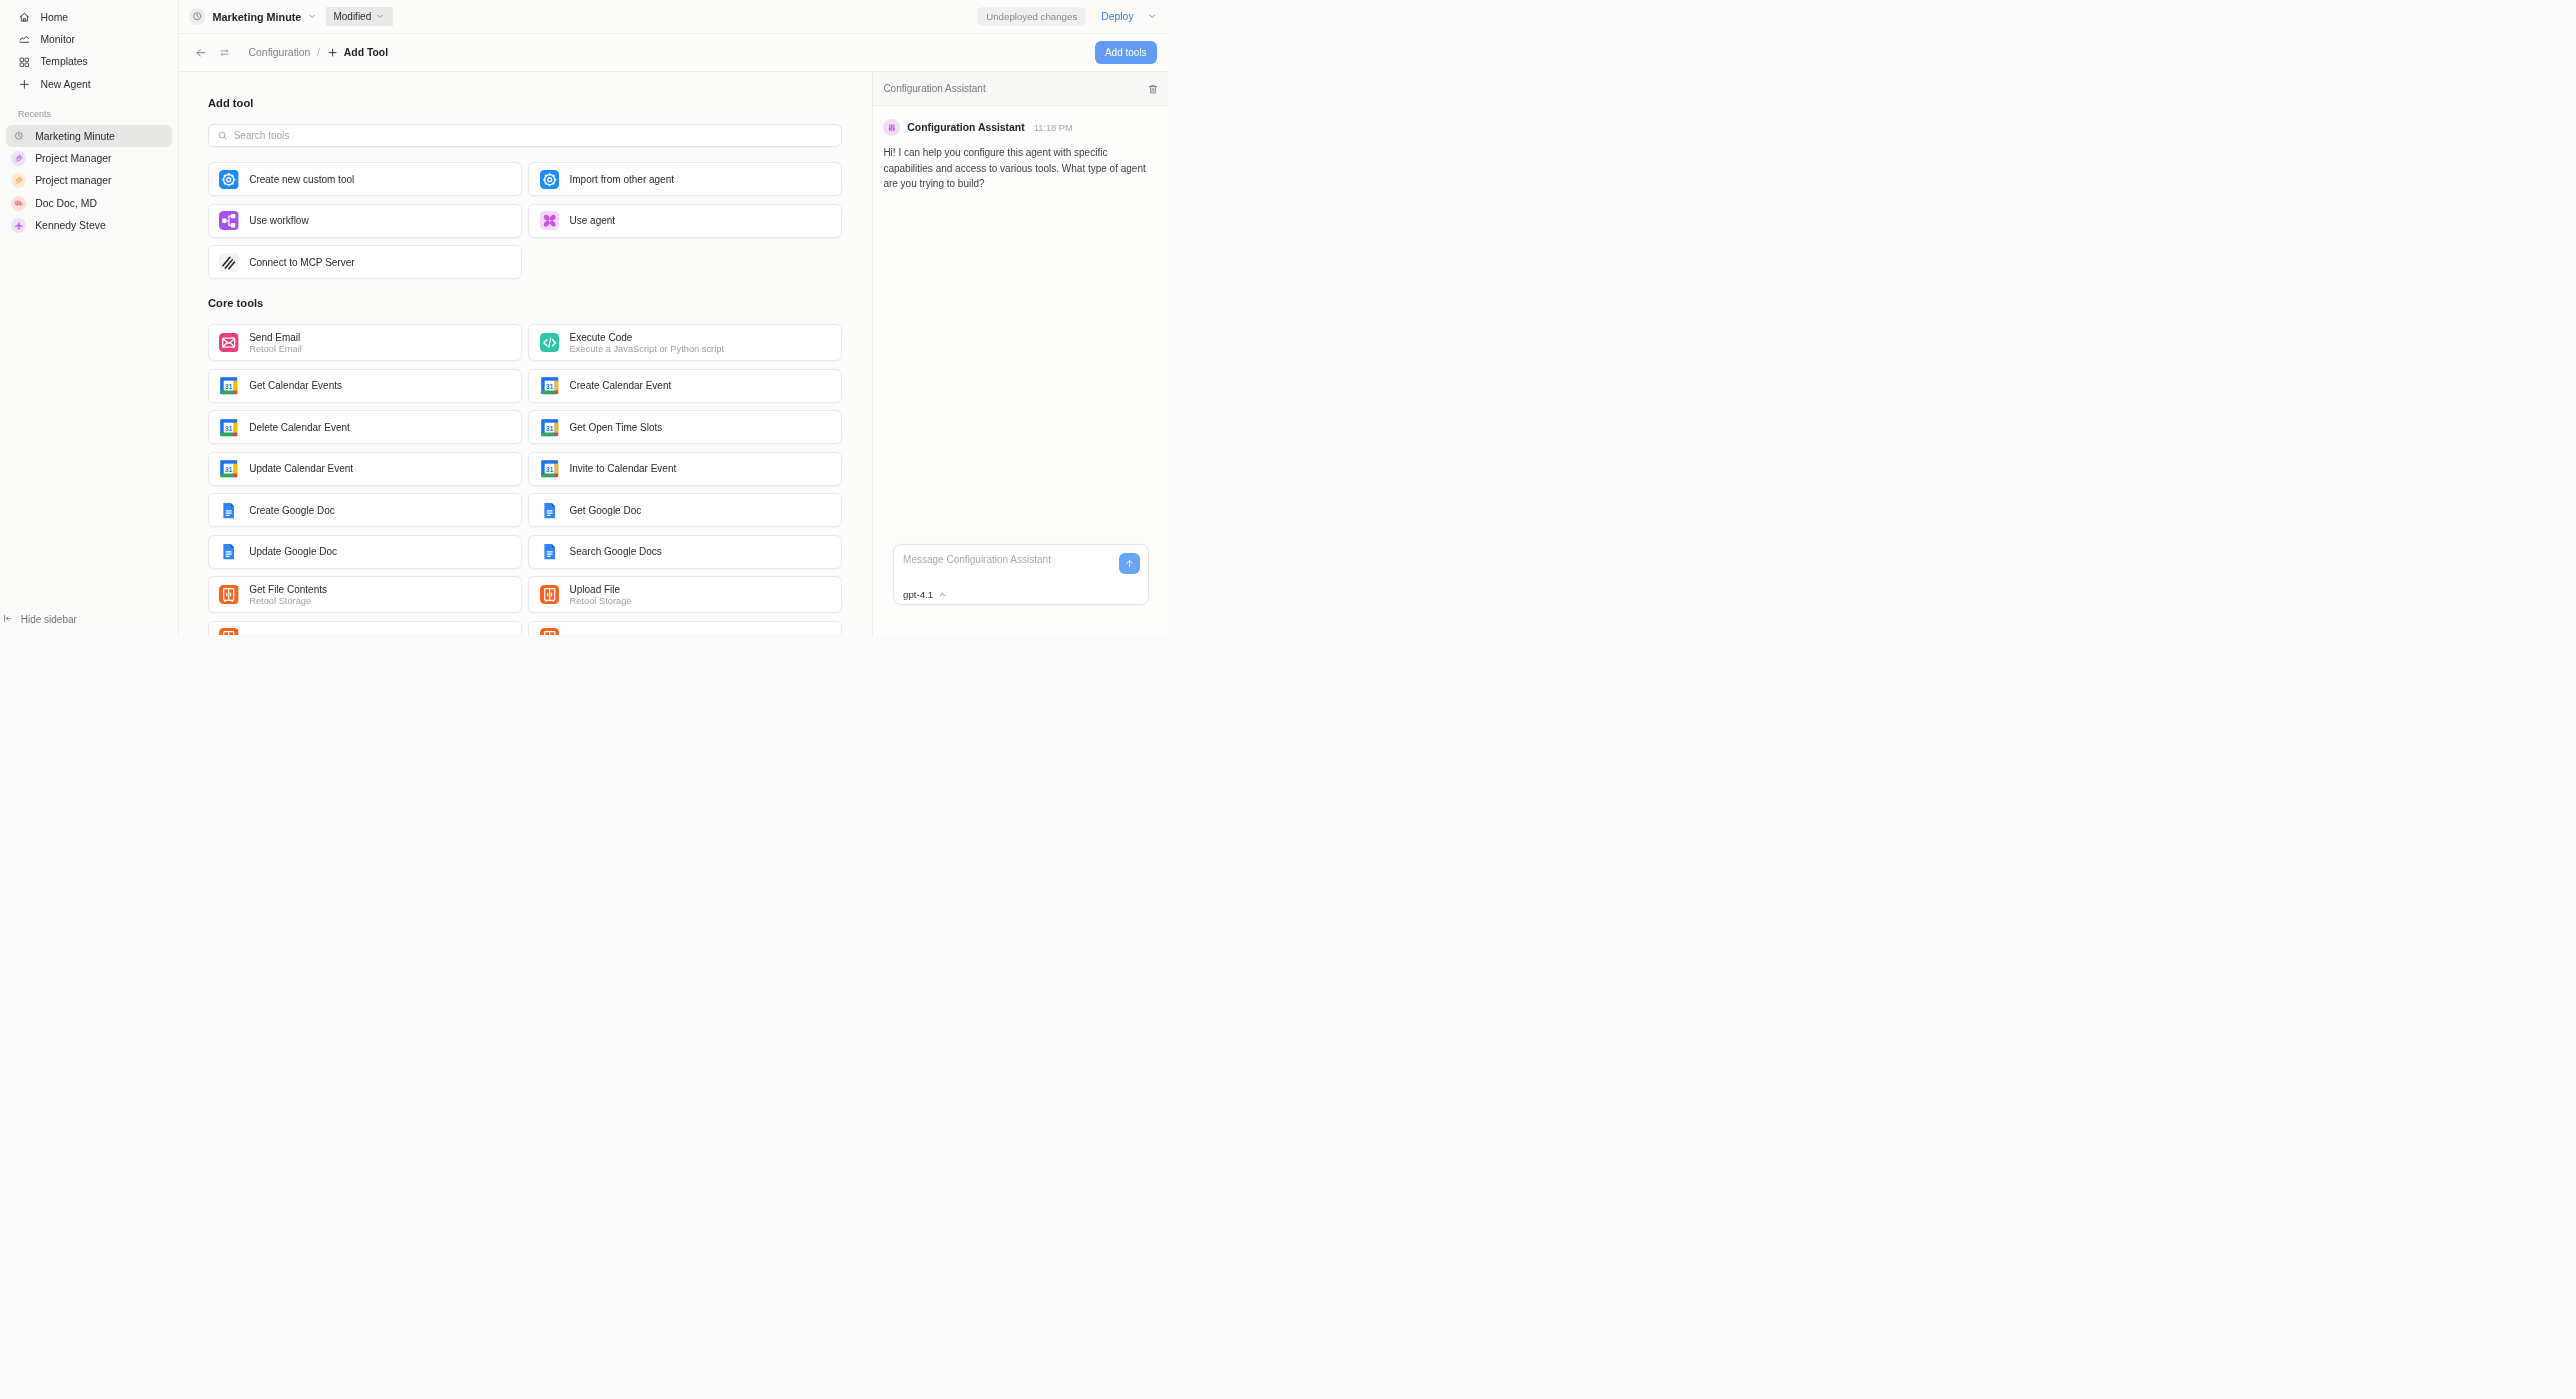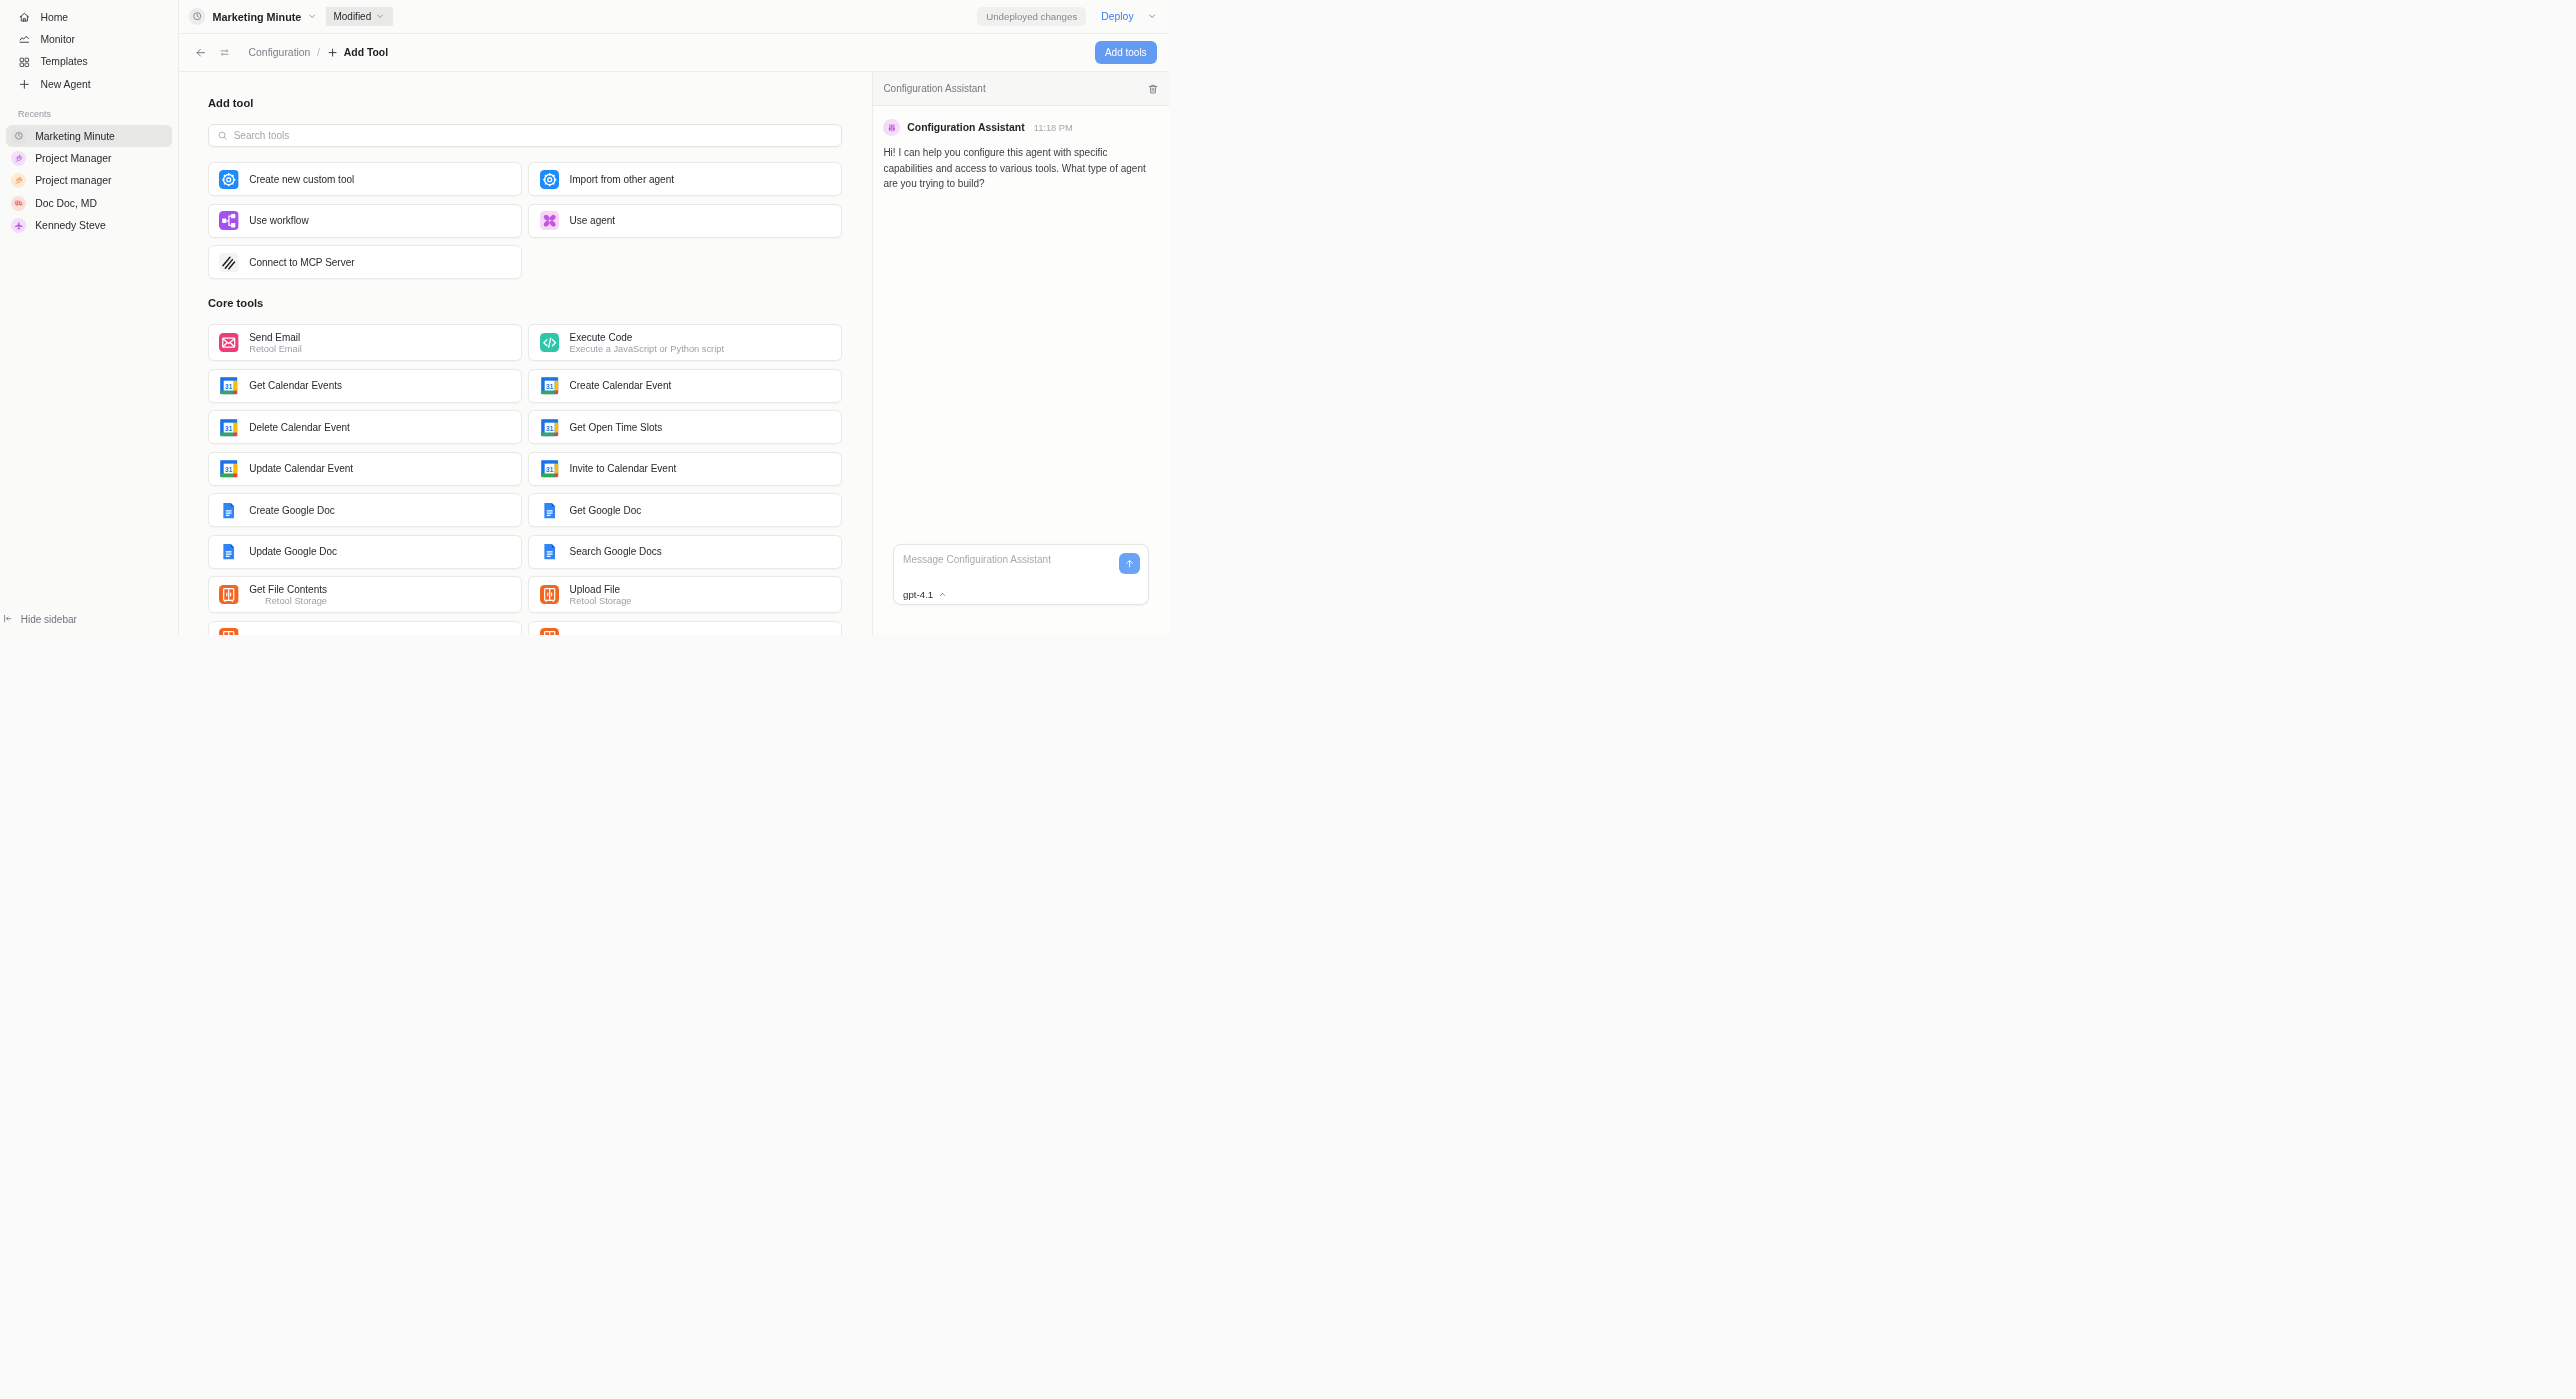--- a/index.html
+++ b/index.html
@@ -76,21 +76,21 @@
   #core-heading { margin-top:18px; }
   .card { background:#fff; border:0.7px solid #E9E9E7; border-radius:6px; height:34px;
     display:flex; align-items:center; padding:0 10.4px; gap:10.4px; cursor:pointer;
     box-shadow:0 0.7px 1.5px rgba(0,0,0,.03); }
   .card.has-sub { height:37px; }
   .iconbox { width:19.4px; height:19.4px; border-radius:4.5px; overflow:hidden; flex:0 0 19.4px;
     display:flex; align-items:center; justify-content:center; }
   .iconbox svg { width:100%; height:100%; display:block; }
   .card-texts { display:flex; flex-direction:column; gap:0.7px; min-width:0; }
   .card-title { font-size:10px; font-weight:500; color:#26282C; white-space:nowrap; }
-  .card-sub { font-size:9.3px; color:#9BA1A9; white-space:nowrap;text-align:right; }
+  .card-sub { font-size:9.3px; color:#9BA1A9; white-space:nowrap; }
 
   
   .panel { width:297px; flex:0 0 297px; border-left:0.7px solid #EBEBE9; background:#FDFDFC;
     display:flex; flex-direction:column; min-height:0; }
   .panel-header { height:34px; flex:0 0 34px; background:#F7F7F6; border-bottom:0.7px solid #EBEBE9;
     display:flex; align-items:center; padding:0 10.4px; }
   .panel-title { font-size:10px; color:#75797F; }
   .trash-btn { margin-left:auto; width:12px; height:12px; color:#6F737A; display:flex; cursor:pointer; }
   .chat { flex:1; padding:13.4px 10.4px 0; display:flex; flex-direction:column; min-height:0; }
   .msg-head { display:flex; align-items:center; gap:7.5px; }

